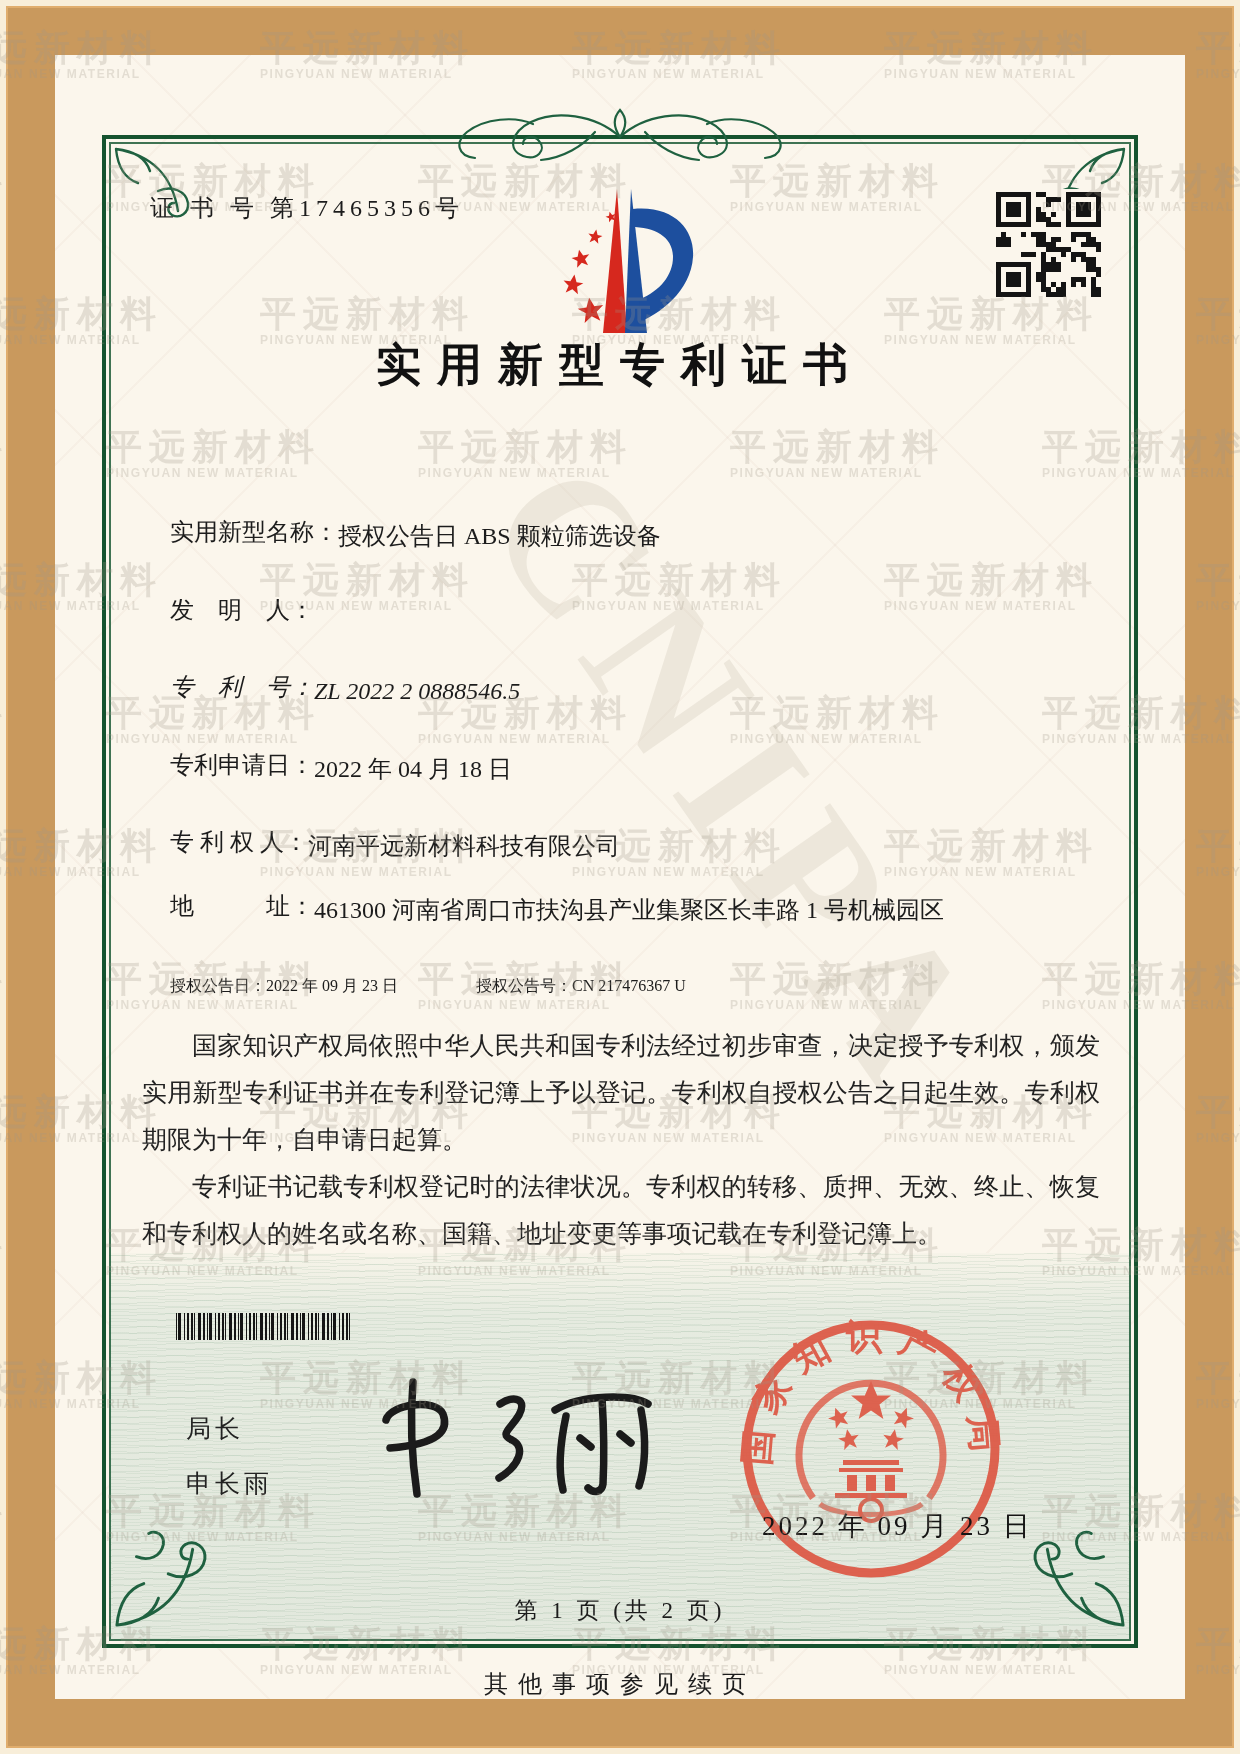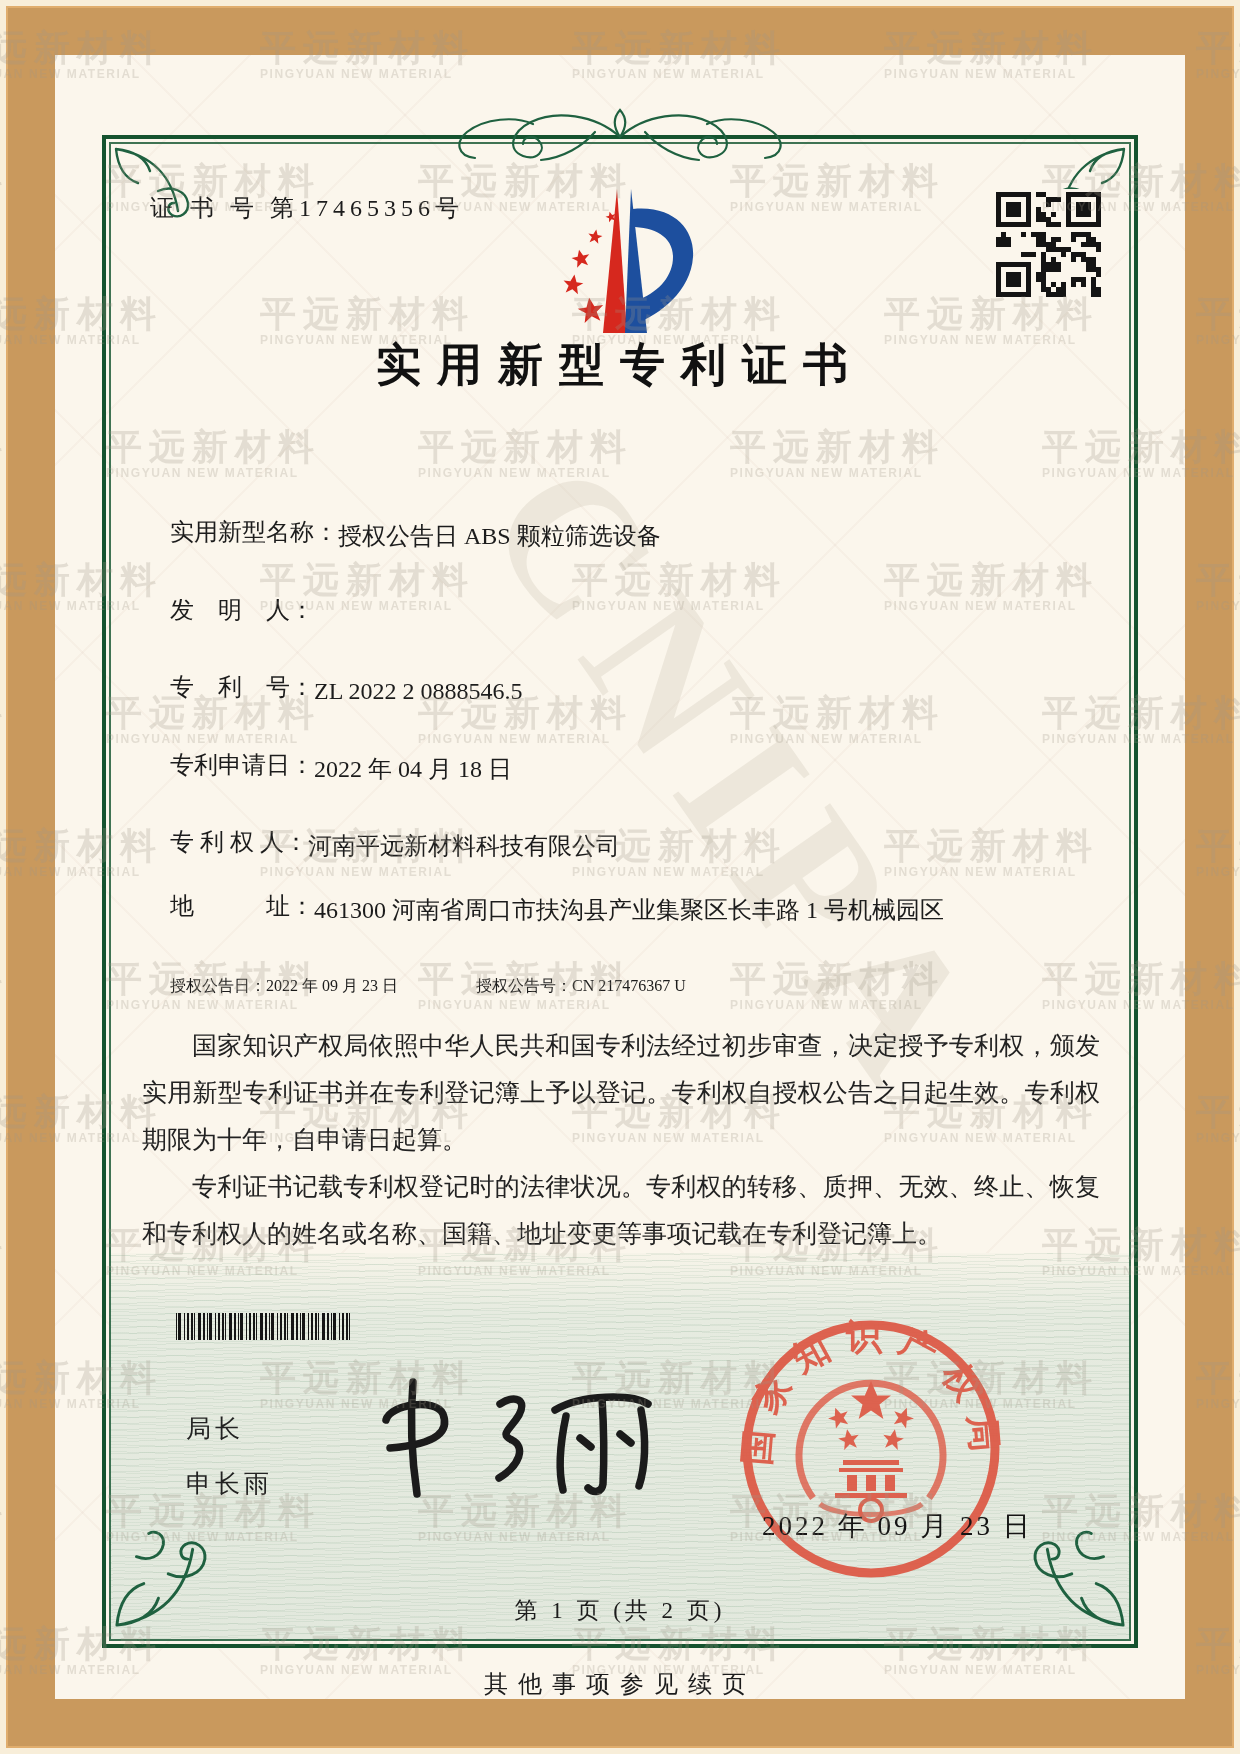--- a/index.html
+++ b/index.html
@@ -271,21 +271,21 @@
 
 <div class="title">实用新型专利证书</div>
 
 <div class="fieldrow" style="top:516px;">
   <span class="lab">实用新型名称：</span>
   <span class="val">授权公告日 ABS 颗粒筛选设备</span>
 </div>
 <div class="fieldrow" style="top:594px;">
   <span class="lab">发　明　人：</span>
 </div>
-<div class="fieldrow" style="top:671px;">
+<div class="fieldrow" style="top:671px;font-style:italic;">
   <span class="lab">专　利　号：</span>
   <span class="val">ZL 2022 2 0888546.5</span>
 </div>
 <div class="fieldrow" style="top:749px;">
   <span class="lab">专利申请日：</span>
   <span class="val">2022 年 04 月 18 日</span>
 </div>
 <div class="fieldrow" style="top:826px;">
   <span class="lab">专 利 权 人：</span>
   <span class="val">河南平远新材料科技有限公司</span>

